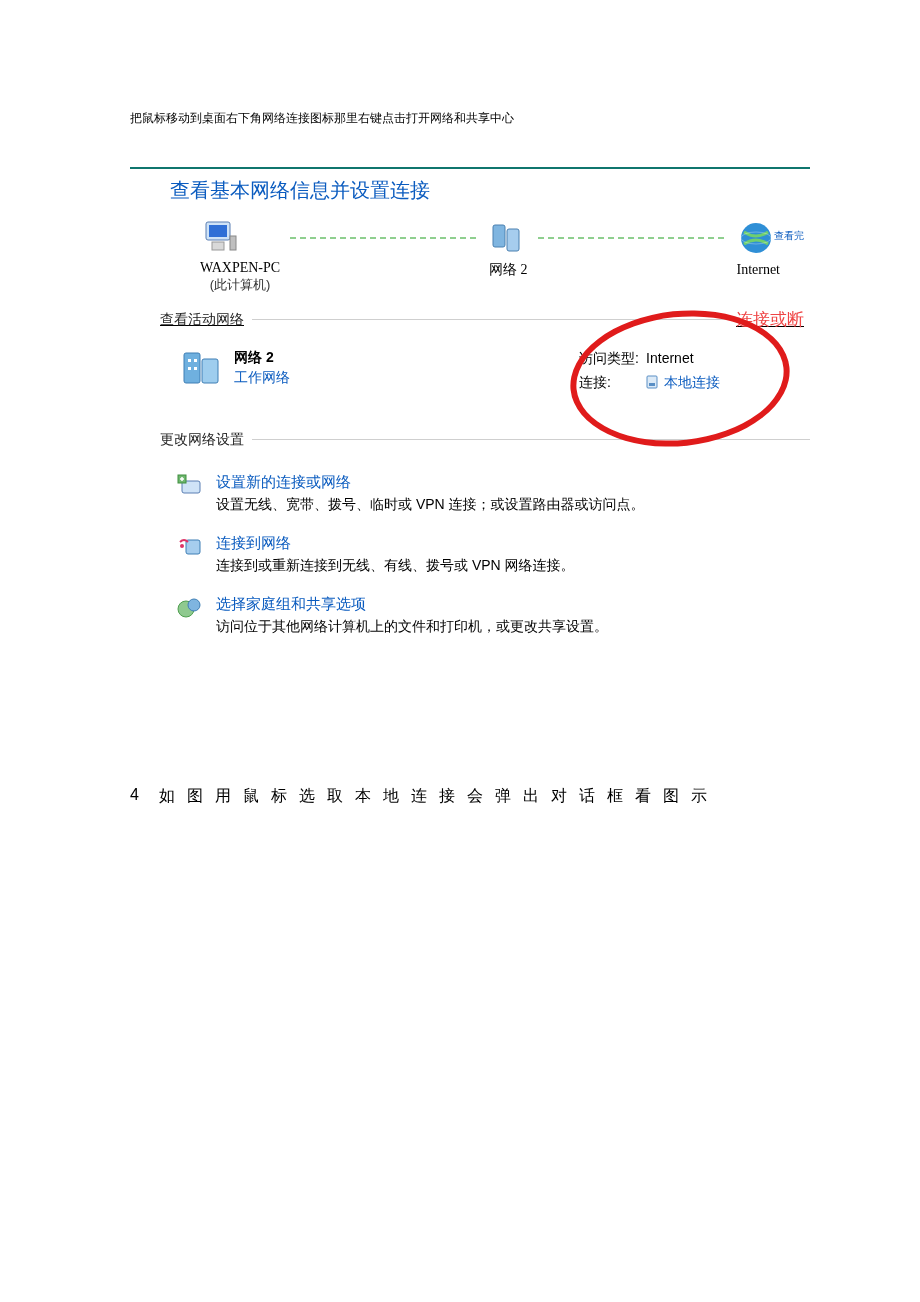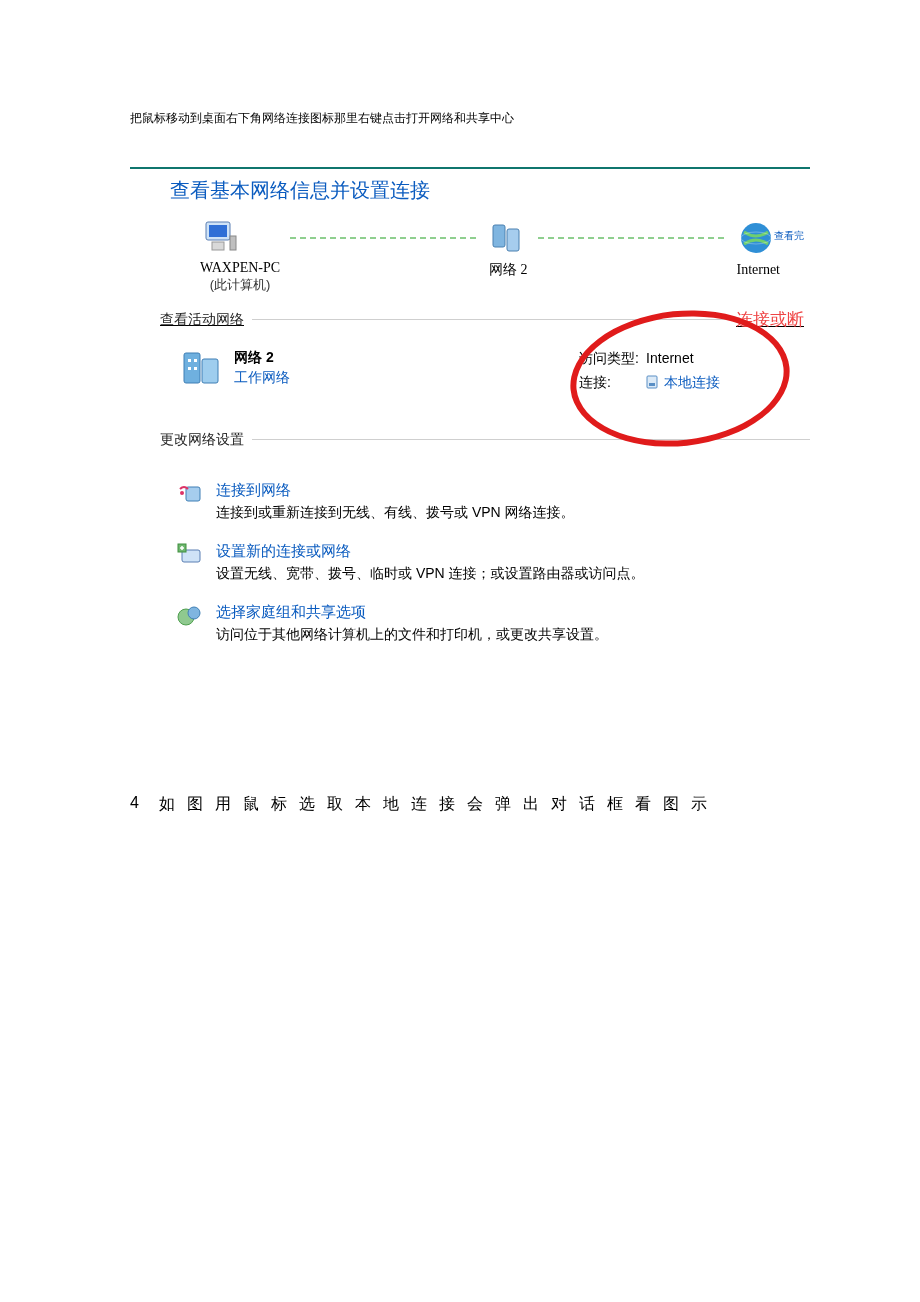--- a/index.html
+++ b/index.html
@@ -86,21 +86,21 @@
     right: 20px;
     top: -28px;
     width: 220px;
     height: 135px;
     border: 6px solid #e01b1b;
     border-radius: 50%;
     transform: rotate(-6deg);
     pointer-events: none;
   }
   .settings { padding: 8px 0 0 46px; }
-  .settings .hdr-wrap { display:flex; align-items:center; margin: 20px 0 22px -16px; }
+  .settings .hdr-wrap { display:flex; align-items:center; margin: 20px 0 14px -16px; }
   .settings .hdr-wrap .txt { font-size:14px; color:#222; }
   .settings .hdr-wrap .rule { flex:1 1 auto; height:1px; background:#cfcfcf; margin-left:8px; }
   .setting-item { display: flex; gap: 12px; padding: 10px 0; align-items: flex-start; }
   .setting-item .texts .title { color: #0a5bbf; font-size: 15px; cursor: pointer; }
   .setting-item .texts .desc { color: #000; font-size: 14px; margin-top: 4px; }
   .instr2 {
     font-size: 16px;
     margin-top: 120px;
     letter-spacing: 12px;
     display: flex;
@@ -202,42 +202,42 @@
 
   <div class="settings">
     <div class="hdr-wrap">
       <span class="txt">更改网络设置</span>
       <span class="rule"></span>
     </div>
 
     <div class="setting-item">
       <span>
         <svg width="28" height="26">
+            <rect x="6" y="8" width="18" height="12" rx="2" fill="#cfe3f7" stroke="#5a7fb3"></rect>
+            <rect x="2" y="2" width="8" height="8" fill="#6fb66f" stroke="#3f8f3f"></rect>
+            <path d="M4 6 h4 M6 4 v4" stroke="#fff" stroke-width="1.5"></path>
+          </svg>
+      </span>
+      <div class="texts">
+        <div class="title">设置新的连接或网络</div>
+        <div class="desc">设置无线、宽带、拨号、临时或 VPN 连接；或设置路由器或访问点。</div>
+      </div>
+    </div>
+
+    <div class="setting-item">
+      <span>
+        <svg width="28" height="26">
             <rect x="10" y="6" width="14" height="14" rx="2" fill="#a6cdee" stroke="#3f7fb5"></rect>
             <path d="M4 8 q4 -4 8 0" stroke="#d36" stroke-width="2" fill="none"></path>
             <circle cx="6" cy="12" r="2" fill="#d36"></circle>
           </svg>
       </span>
       <div class="texts">
         <div class="title">连接到网络</div>
         <div class="desc">连接到或重新连接到无线、有线、拨号或 VPN 网络连接。</div>
-      </div>
-    </div>
-
-    <div class="setting-item">
-      <span>
-        <svg width="28" height="26">
-            <rect x="6" y="8" width="18" height="12" rx="2" fill="#cfe3f7" stroke="#5a7fb3"></rect>
-            <rect x="2" y="2" width="8" height="8" fill="#6fb66f" stroke="#3f8f3f"></rect>
-            <path d="M4 6 h4 M6 4 v4" stroke="#fff" stroke-width="1.5"></path>
-          </svg>
-      </span>
-      <div class="texts">
-        <div class="title">设置新的连接或网络</div>
-        <div class="desc">设置无线、宽带、拨号、临时或 VPN 连接；或设置路由器或访问点。</div>
       </div>
     </div>
 
     <div class="setting-item">
       <span>
         <svg width="28" height="26">
             <circle cx="10" cy="14" r="8" fill="#8fc98f" stroke="#4f9f4f"></circle>
             <circle cx="18" cy="10" r="6" fill="#7fb5e0" stroke="#3f7fb5"></circle>
           </svg>
       </span>

